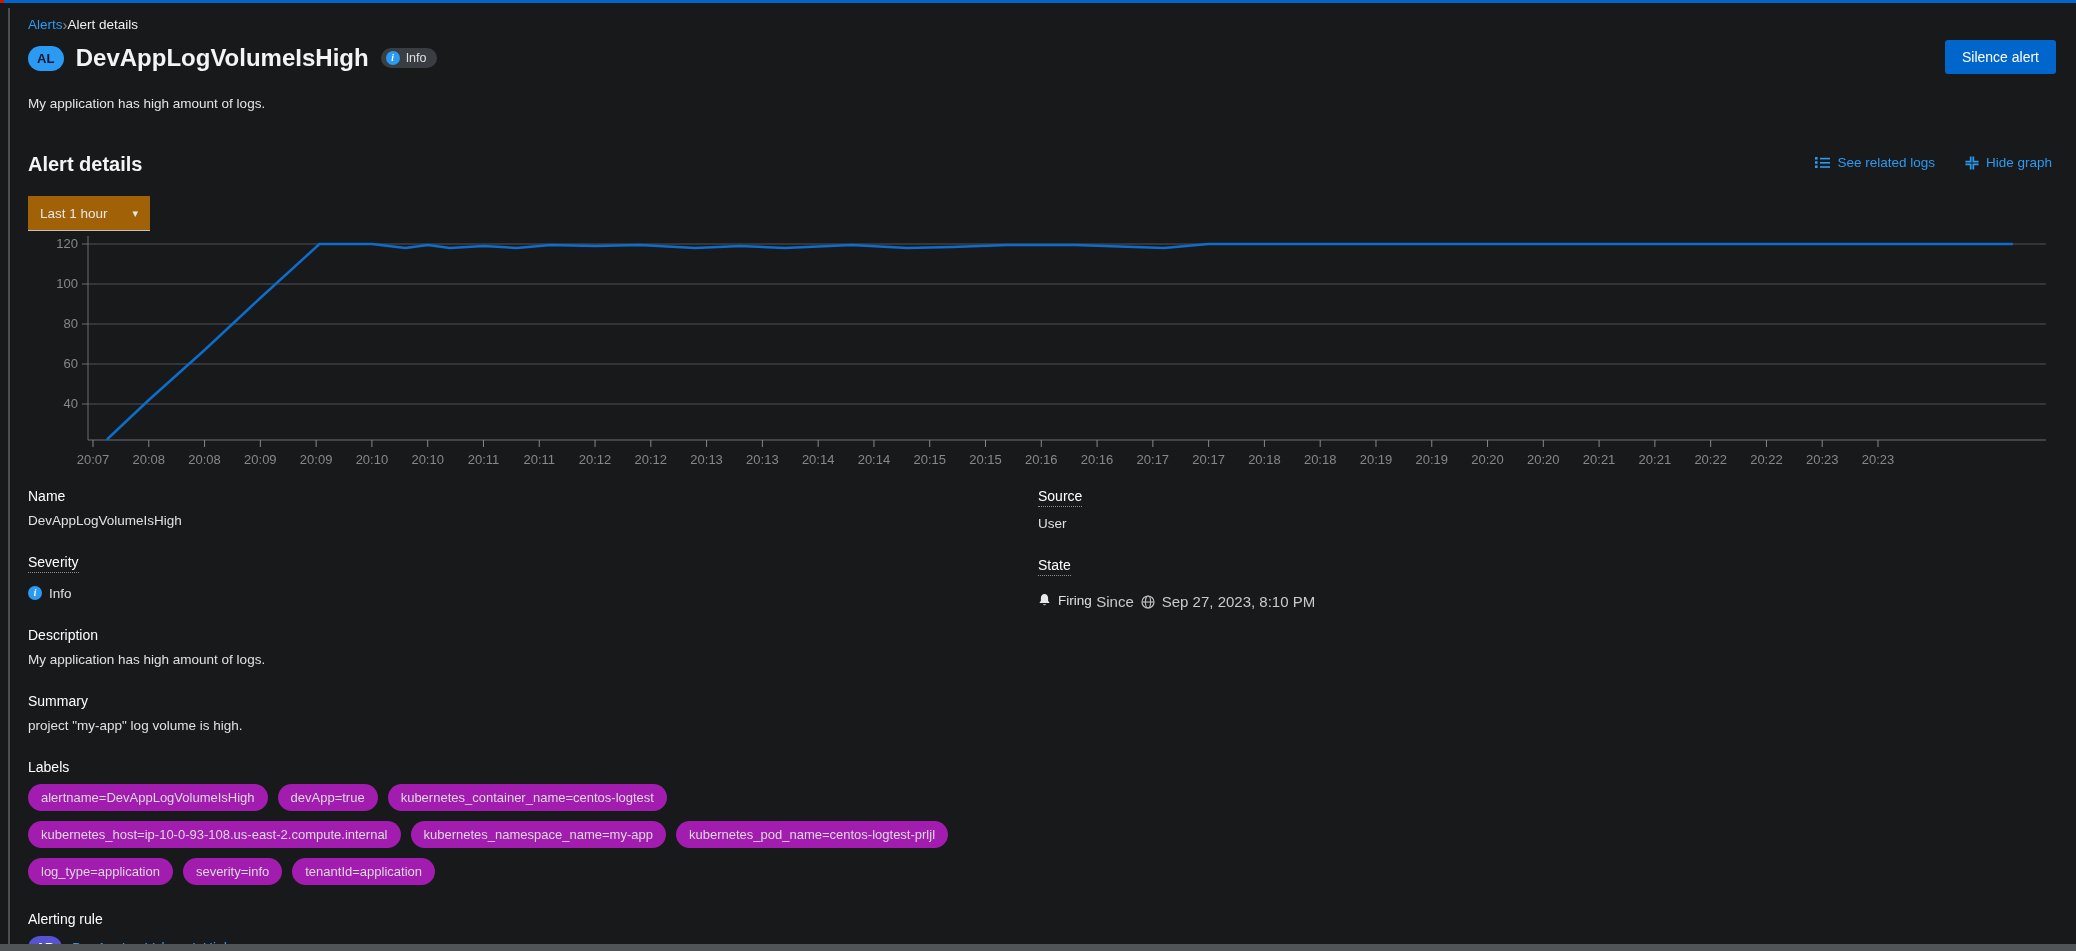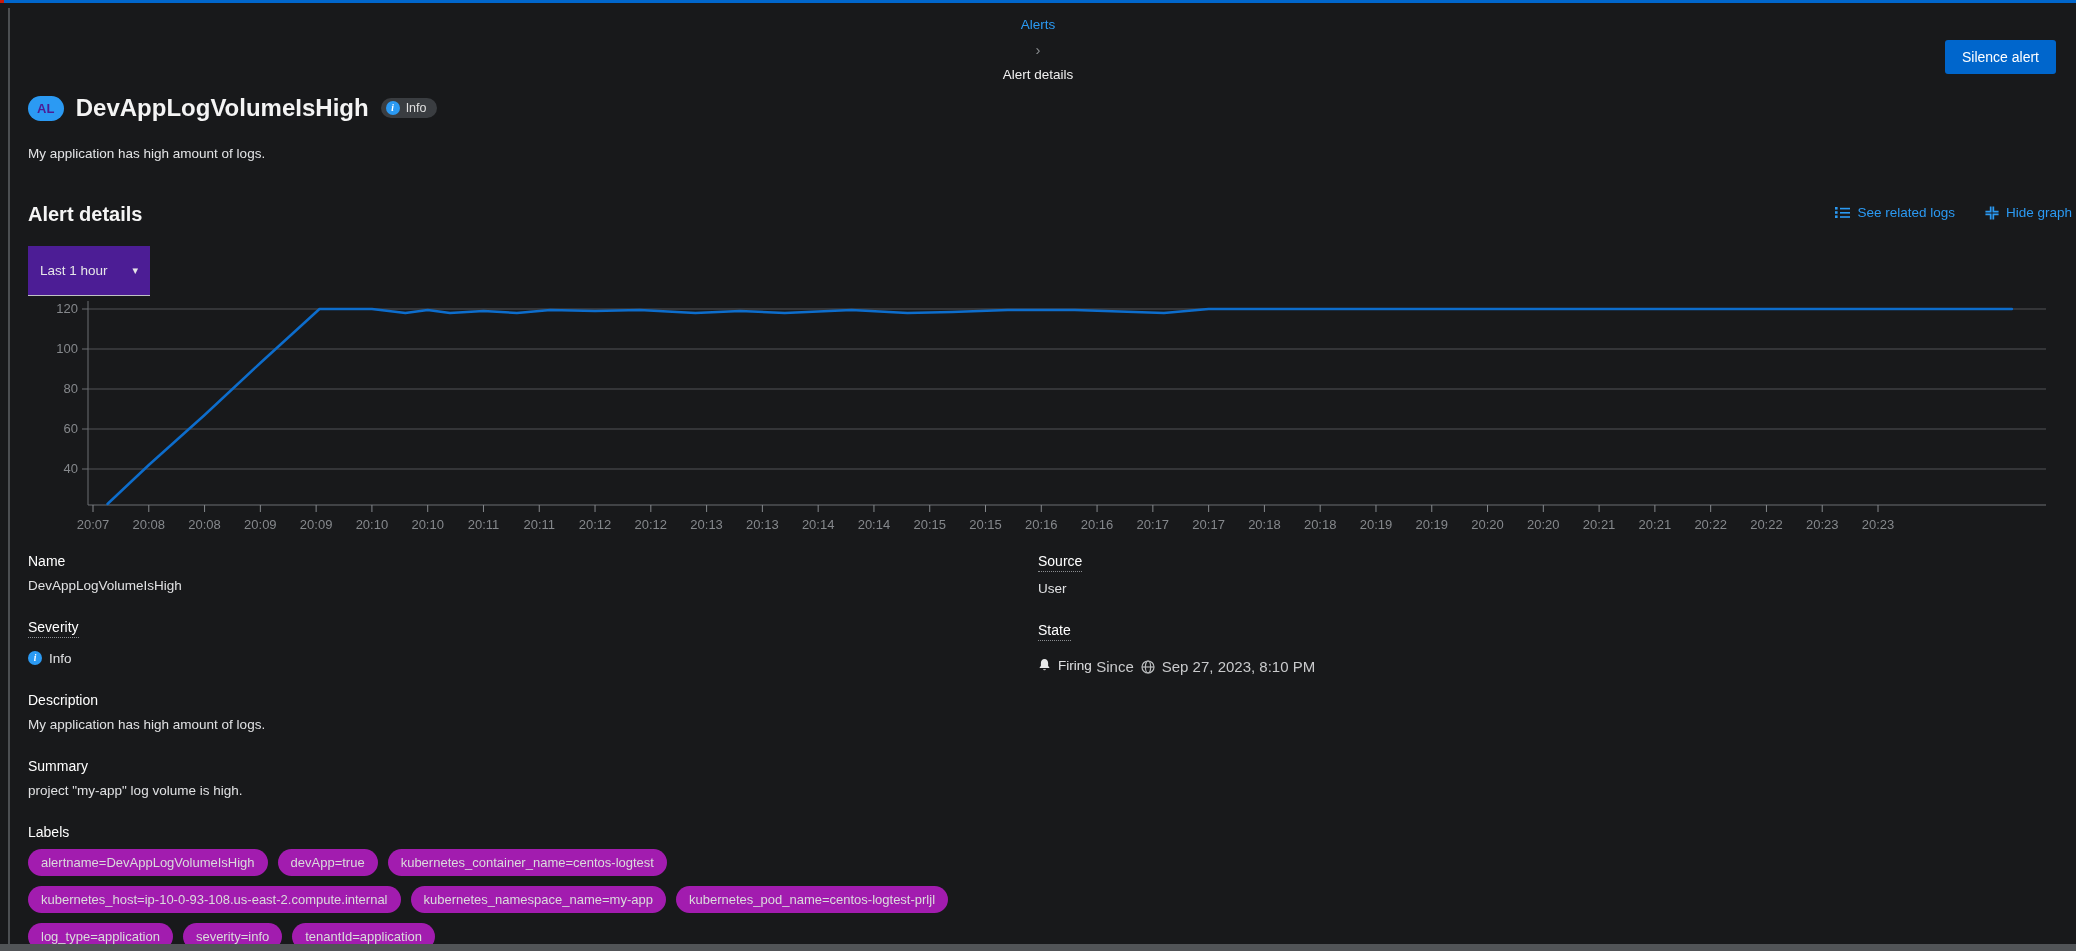--- a/index.html
+++ b/index.html
@@ -9,43 +9,43 @@
 
   
   .top-border { position:absolute; top:0; left:0; width:100%; height:3px; background:#0066cc; z-index:5; }
   .top-border-accent { position:absolute; top:0; left:0; width:4px; height:3px; background:#c9190b; z-index:6; }
   .left-edge-line { position:absolute; top:8px; left:8px; width:2px; height:943px; background:#4c4f52; z-index:4; }
   .bottom-scrollbar { position:absolute; bottom:0; left:0; width:100%; height:7px; background:#515457; z-index:4; }
 
   .content { position:relative; padding-top:3px; }
 
   
-  .breadcrumb { display:flex; align-items:center; gap:10px; padding:14px 28px 0; font-size:13.5px;flex-direction:column; }
+  .breadcrumb { display:flex; align-items:center; padding:14px 28px 0; font-size:13.5px; }
   .breadcrumb a { color:#2b9af3; text-decoration:none; cursor:pointer; }
   .crumb-sep { color:#8a8d90; font-size:15px; line-height:1; }
   .crumb-current { color:#f0f0f0; }
 
   
   .title-row { display:flex; align-items:center; gap:12px; margin:12px 0 0 28px; }
-  .res-badge { display:inline-flex; align-items:center; justify-content:center; background:#2b9af3; color:#4c1d95; font-weight:700; font-size:13px; padding:5px 9px; border-radius:15px; letter-spacing:.2px; }
+  .res-badge { display:inline-flex; align-items:center; justify-content:center; background:#2b9af3; color:#0f172a; font-weight:700; font-size:13px; padding:5px 9px; border-radius:15px; letter-spacing:.2px; }
   .page-title { font-size:24px; font-weight:700; color:#f4f4f4; }
   .sev-pill { display:inline-flex; align-items:center; gap:6px; background:#3a3d41; border-radius:12px; padding:3px 10px 3px 5px; font-size:12.5px; color:#e0e0e0; }
   .info-ico { display:inline-flex; align-items:center; justify-content:center; width:14px; height:14px; border-radius:50%; background:#2b9af3; color:#fff; font-weight:700; font-size:9.5px; font-family:"Liberation Serif","DejaVu Serif",serif; font-style:italic; }
   .silence-btn { position:absolute; top:40px; right:20px; background:#0066cc; color:#fff; border:none; border-radius:3px; font-size:14px; padding:9px 17px; cursor:pointer; font-family:inherit; }
   .header-desc { margin:24px 0 0 28px; font-size:13.5px; color:#e3e4e6; }
 
   
   .section-head { position:relative; margin-top:42px; padding:0 20px 0 28px; display:flex; align-items:center; }
   .section-title { font-size:20px; font-weight:700; color:#f4f4f4; }
-  .section-links { position:absolute; right:4px; top:2px; display:flex; align-items:center; gap:30px; }
+  .section-links { position:absolute; right:24px; top:2px; display:flex; align-items:center; gap:30px; }
   .blue-link { display:inline-flex; align-items:center; gap:7px; color:#2b9af3; font-size:13.5px; text-decoration:none; cursor:pointer; }
   .blue-link svg { display:block; }
 
   
-  .range-select { display:inline-flex; align-items:center; justify-content:space-between; margin:20px 0 0 28px; min-width:122px; height:50px; padding:9px 12px; background:#4c1d95; border:none; border-bottom:1px solid #bfc1c3; color:#e6e7e8; font-size:13.5px; cursor:pointer; gap:16px; }
+  .range-select { display:inline-flex; align-items:center; justify-content:space-between; margin:20px 0 0 28px; min-width:122px; height:35px; padding:9px 12px; background:#a16207; border:none; border-bottom:1px solid #bfc1c3; color:#e6e7e8; font-size:13.5px; cursor:pointer; gap:16px; }
   .caret { font-size:11px; color:#e6e7e8; }
 
   
   .chart-wrap { position:relative; margin-top:5px; height:240px; }
   .chart-wrap svg { position:absolute; left:0; top:0; }
 
   
   .details-grid { display:grid; grid-template-columns:1fr 1fr; padding:12px 28px 0; }
   .field { margin-bottom:26px; }
   .field-label { display:block; font-size:14px; font-weight:400; color:#fff; margin-bottom:9px; }

